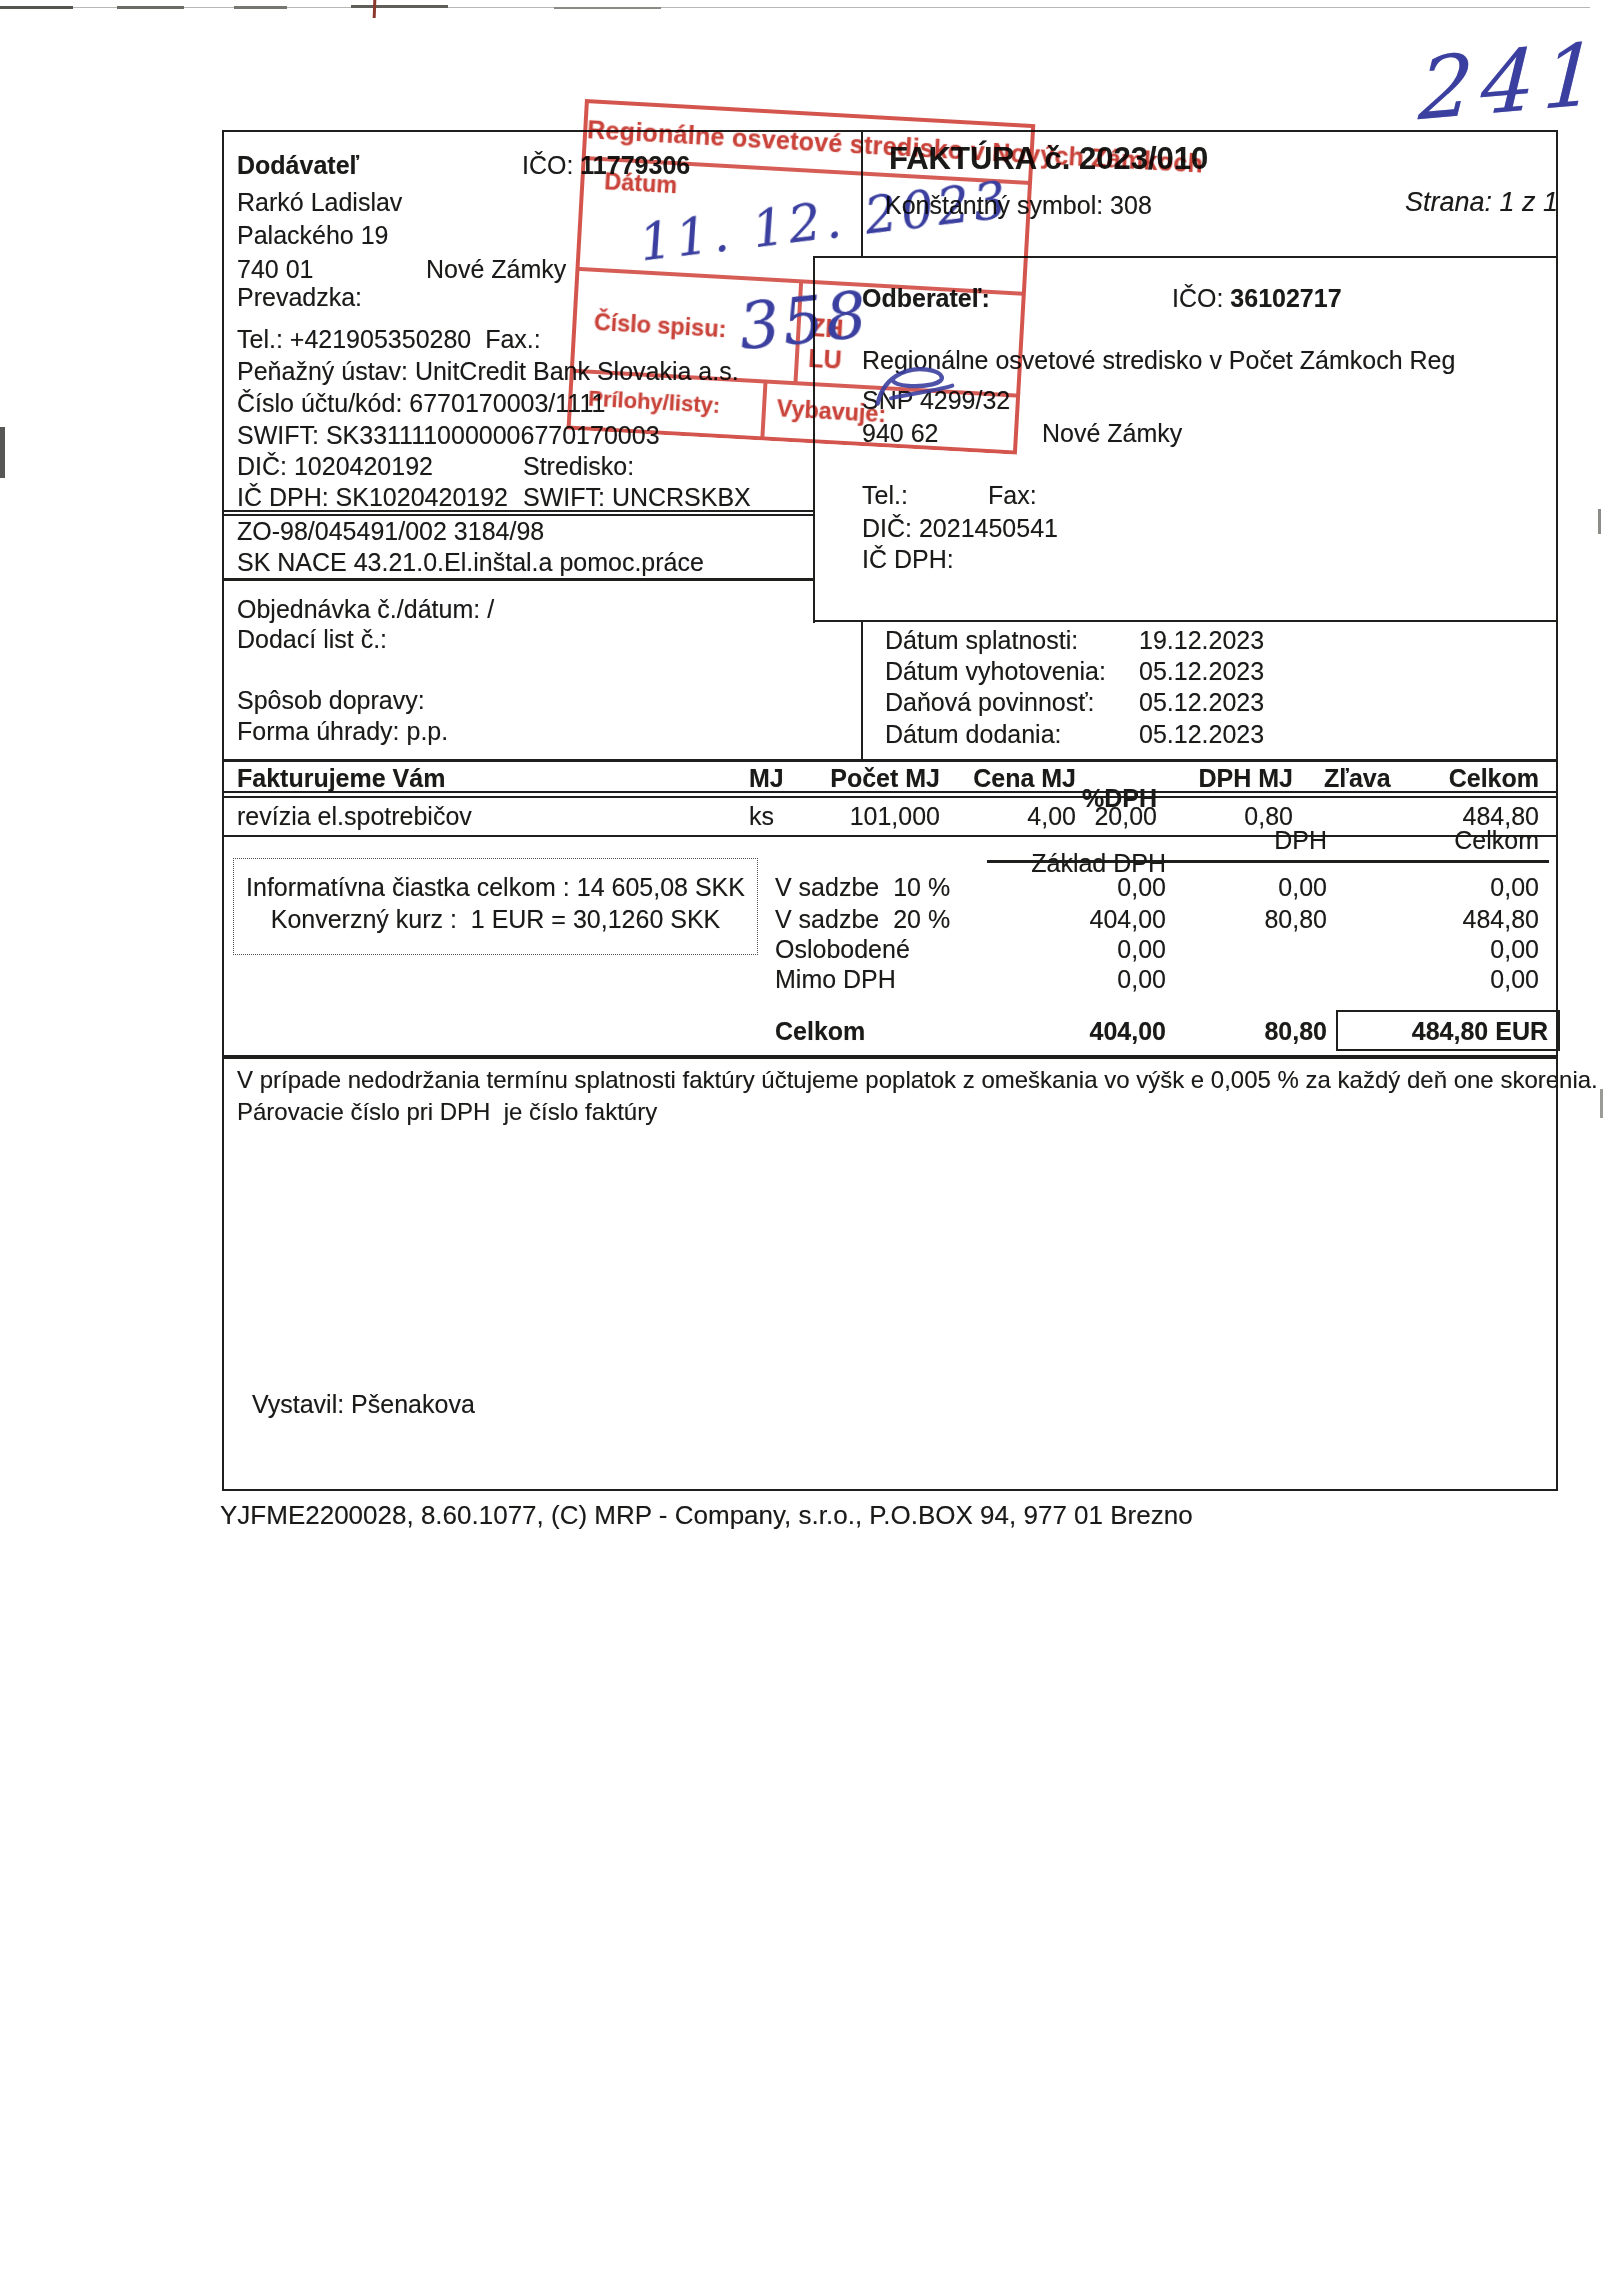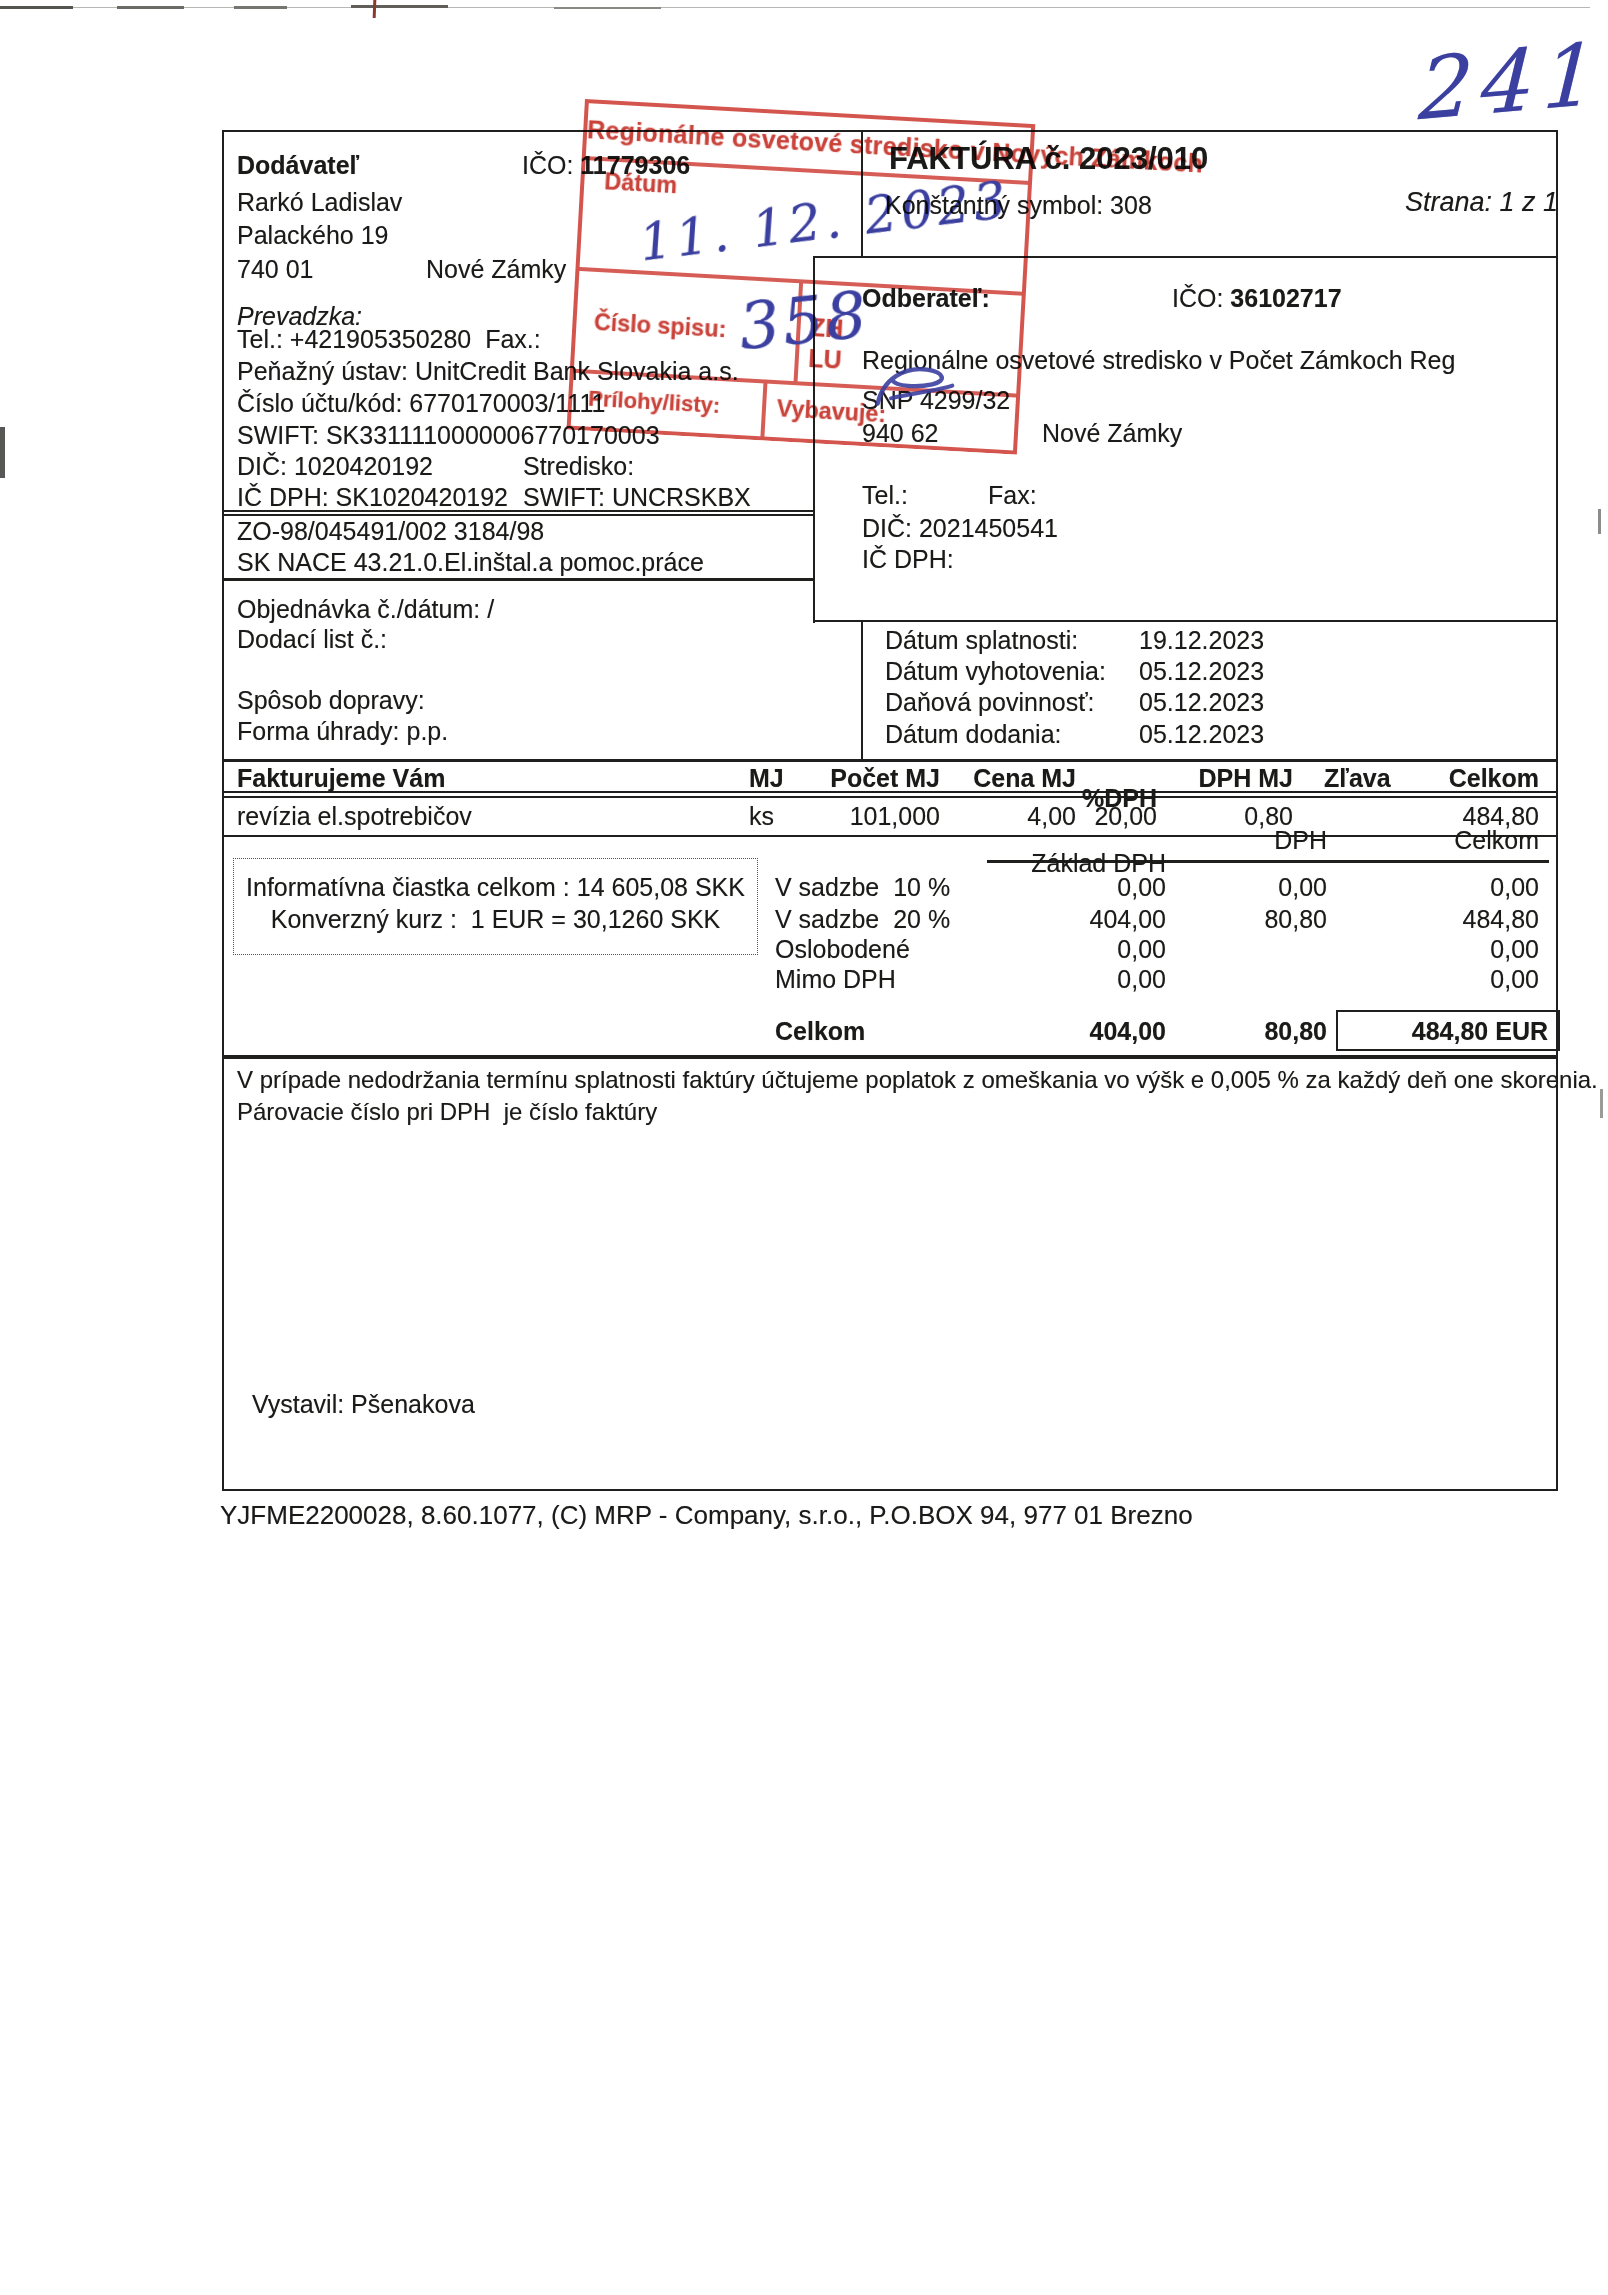--- a/index.html
+++ b/index.html
@@ -95,21 +95,21 @@
   <div class="ln" style="left:222px;top:835px;width:1336px;height:2px;"></div>
   <div class="ln" style="left:987px;top:860px;width:562px;height:2.7px;"></div>
   <div class="ln" style="left:222px;top:1055px;width:1336px;height:4px;"></div>
 
   <div class="t b" style="left:237px;top:152px;">Dodávateľ</div>
   <div class="t" style="left:522px;top:152px;"><span>IČO: </span><span class="b">11779306</span></div>
   <div class="t" style="left:237px;top:189px;">Rarkó Ladislav</div>
   <div class="t" style="left:237px;top:222px;">Palackého 19</div>
   <div class="t" style="left:237px;top:256px;">740 01</div>
   <div class="t" style="left:426px;top:256px;">Nové Zámky</div>
-  <div class="t" style="left:237px;top:303px;font-style:italic;">Prevadzka:</div>
+  <div class="t" style="left:237px;top:284px;">Prevadzka:</div>
   <div class="t" style="left:237px;top:326px;">Tel.: +421905350280  Fax.:</div>
   <div class="t" style="left:237px;top:358px;">Peňažný ústav: UnitCredit Bank Slovakia a.s.</div>
   <div class="t" style="left:237px;top:390px;">Číslo účtu/kód: 6770170003/1111</div>
   <div class="t" style="left:237px;top:422px;">SWIFT: SK3311110000006770170003</div>
   <div class="t" style="left:237px;top:453px;">DIČ: 1020420192</div>
   <div class="t" style="left:523px;top:453px;">Stredisko:</div>
   <div class="t" style="left:237px;top:484px;">IČ DPH: SK1020420192</div>
   <div class="t" style="left:523px;top:484px;">SWIFT: UNCRSKBX</div>
   <div class="t" style="left:237px;top:518px;">ZO-98/045491/002 3184/98</div>
   <div class="t" style="left:237px;top:549px;">SK NACE 43.21.0.El.inštal.a pomoc.práce</div>

